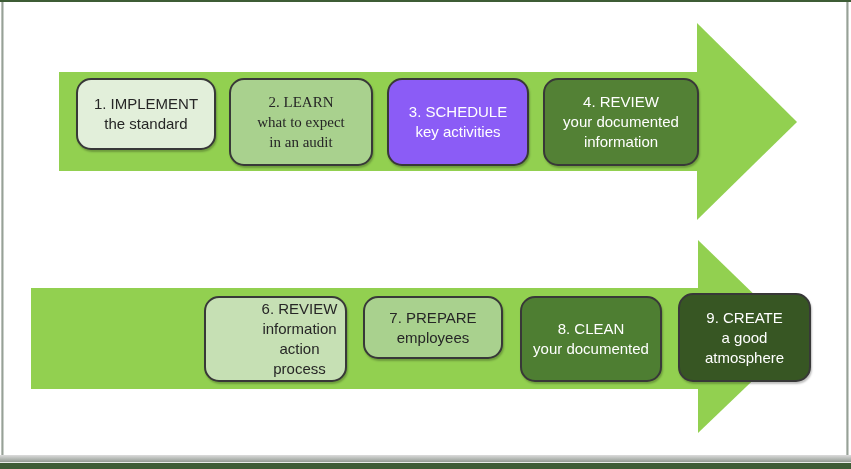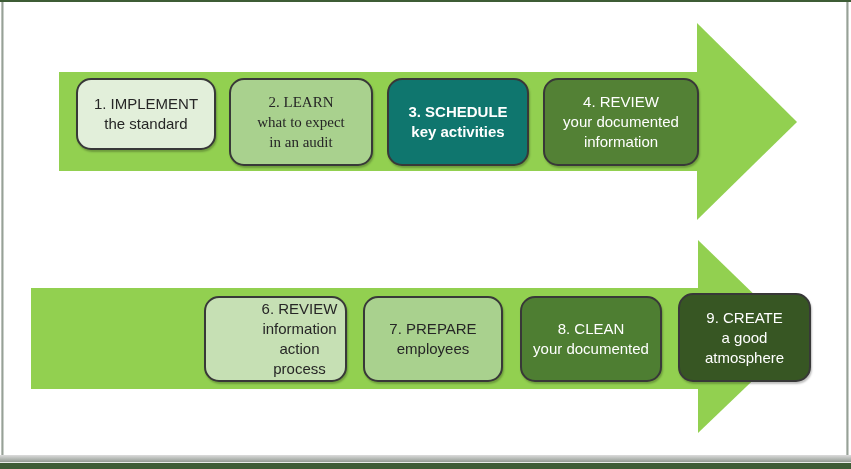--- a/index.html
+++ b/index.html
@@ -43,21 +43,21 @@
     text-align: center;
     font-size: 15px; line-height: 20px;
     box-shadow: 1px 2px 2px rgba(0,0,0,0.25);
   }
   .s1 { left: 76px;  top: 78px;  width: 140px; height: 72px; }
   .s2 { left: 229px; top: 78px;  width: 144px; height: 88px; }
   .s3 { left: 387px; top: 78px;  width: 142px; height: 88px; }
   .s4 { left: 543px; top: 78px;  width: 156px; height: 88px; }
   .s5 { left: 47px;  top: 296px; width: 141px; height: 86px; }
   .s6 { left: 204px; top: 296px; width: 143px; height: 86px; }
-  .s7 { left: 363px; top: 296px; width: 140px; height: 86px; }
+  .s7 { left: 363px; top: 296px; width: 140px; height: 63px; }
   .s8 { left: 520px; top: 296px; width: 142px; height: 86px; }
   .s9 { left: 678px; top: 293px; width: 133px; height: 89px; }
   .line { display: block; }
 </style>
 </head>
 <body>
 
 <div class="screen">
 
   <div class="band" id="band-top" style="background-color: rgb(146, 208, 80);"></div>
@@ -67,21 +67,21 @@
 
   <div class="step s1" style="background-color: rgb(226, 239, 218); color: rgb(38, 38, 38);">
     <span class="line">1. IMPLEMENT</span>
     <span class="line">the standard</span>
   </div>
   <div class="step s2" style="background-color: rgb(169, 209, 142); color: rgb(38, 38, 38); font-family: Liberation Serif, serif;">
     <span class="line">2. LEARN</span>
     <span class="line">what to expect</span>
     <span class="line">in an audit</span>
   </div>
-  <div class="step s3" style="background-color: #0f766e; color: rgb(255, 255, 255); font-weight: bold;">
+  <div class="step s3" style="background-color: #8b5cf6; color: rgb(255, 255, 255);">
     <span class="line">3. SCHEDULE</span>
     <span class="line">key activities</span>
   </div>
   <div class="step s4" style="background-color: rgb(83, 129, 53); color: rgb(255, 255, 255); text-align: center;">
     <span class="line">4. REVIEW</span>
     <span class="line">your documented</span>
     <span class="line">information</span>
   </div>
 
   <div class="step s6" style="background-color: rgb(198, 224, 180); color: rgb(38, 38, 38); padding-left: 48px;">

